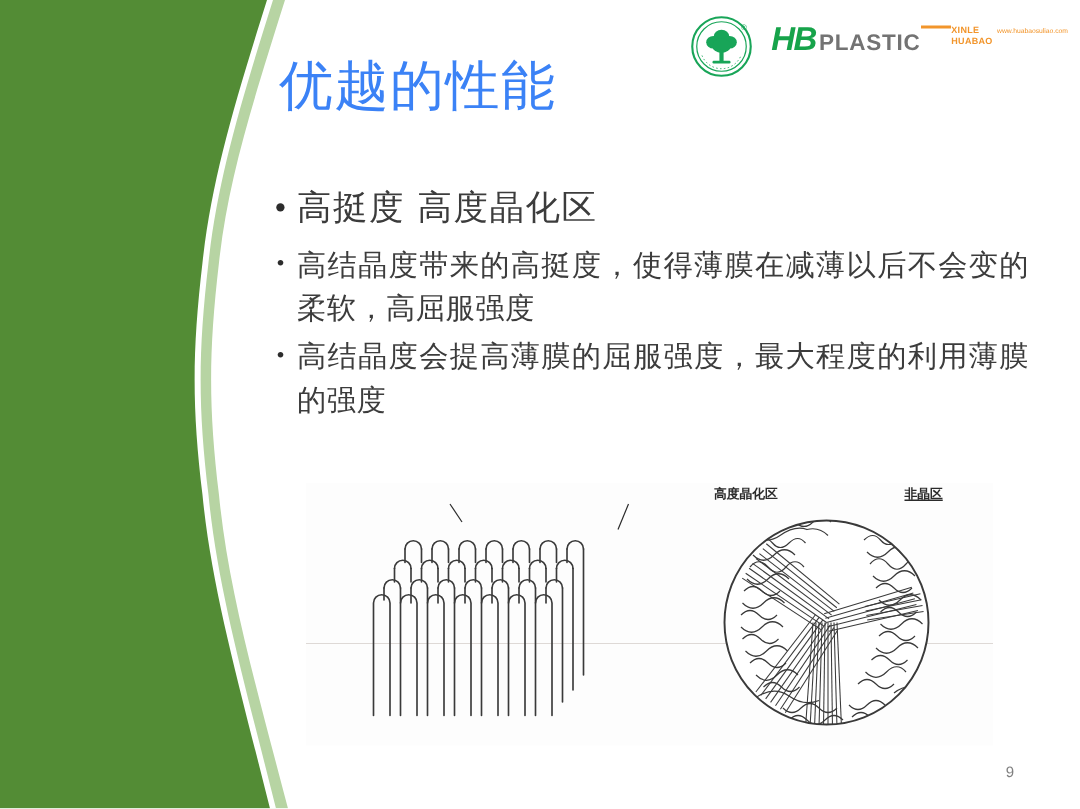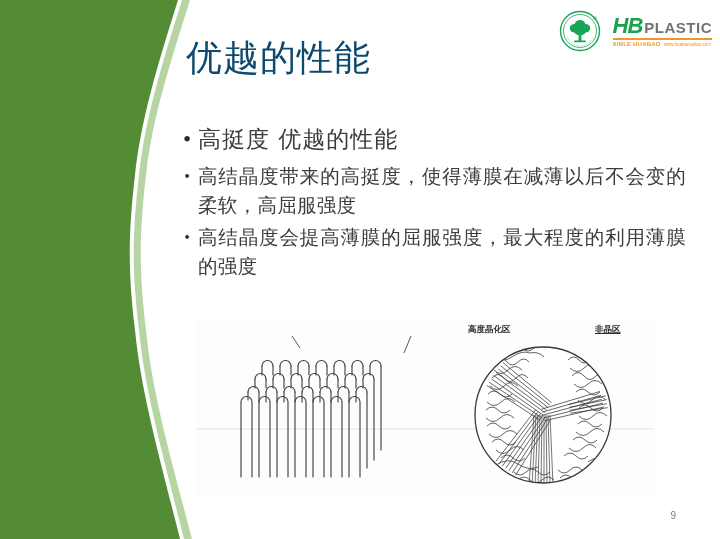--- a/index.html
+++ b/index.html
@@ -43,21 +43,21 @@
   }
   #logo-mark {
     width: 42px;
     height: 42px;
     flex: 0 0 auto;
   }
   #logo-text-block {
     margin-left: 12px;
     margin-top: 6px;
     display: flex;
-    flex-direction: column;
+    flex-direction: row;
     align-items: flex-start;
   }
   #logo-main-row {
     display: flex;
     align-items: baseline;
   }
   .logo-hb {
     font-family: "Liberation Sans", sans-serif;
     font-weight: bold;
     font-style: italic;
@@ -104,21 +104,21 @@
 
   
   #title {
     position: absolute;
     left: 186px;
     top: 36px;
     width: 480px;
     font-family: "DejaVu Serif", "Liberation Serif", serif;
     font-size: 36px;
     line-height: 44px;
-    color: #0c4a6e;
+    color: #3b82f6;
     letter-spacing: 1px;
     white-space: nowrap;
   }
 
   
   #bullets {
     position: absolute;
     left: 176px;
     top: 123px;
     width: 510px;
@@ -164,21 +164,21 @@
     line-height: 29px;
   }
   .bullet.level2 .txt {
     letter-spacing: 0.3px;
     text-align: justify;
   }
 
   
   #figure {
     position: absolute;
-    left: 196px;
+    left: 204px;
     top: 322px;
     width: 458px;
     height: 175px;
     background: #fdfdfd;
   }
   #figure svg {
     display: block;
   }
   .fig-label {
     position: absolute;
@@ -250,21 +250,21 @@
       </div>
     </div>
   </div>
 
   <div id="title">优越的性能</div>
 
   <div id="bullets">
 
     <div class="bullet level1">
       <span class="dot">•</span>
-      <span class="txt">高挺度  优越的性能</span>
+      <span class="txt">高挺度  高度晶化区</span>
     </div>
 
     <div class="bullet level2">
       <span class="dot">•</span>
       <span class="txt">高结晶度带来的高挺度，使得薄膜在减薄以后不会变的柔软，高屈服强度</span>
     </div>
 
     <div class="bullet level2">
       <span class="dot">•</span>
       <span class="txt">高结晶度会提高薄膜的屈服强度，最大程度的利用薄膜的强度</span>

